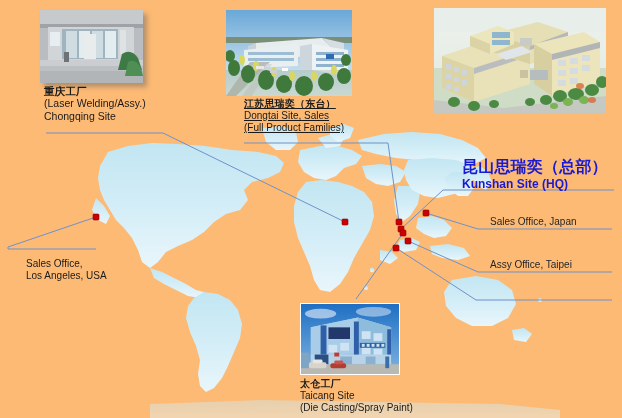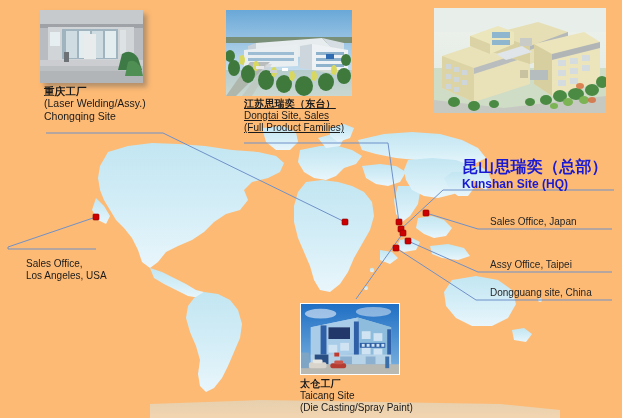--- a/index.html
+++ b/index.html
@@ -396,15 +396,14 @@
 
   <div class="label small" style="left:26px;top:258px;">
     <div class="en">Sales Office,</div>
     <div class="en">Los Angeles, USA</div>
   </div>
 
   <div class="callout" style="left:490px;top:216px;">Sales Office, Japan</div>
 
   <div class="callout" style="left:490px;top:259px;">Assy Office, Taipei</div>
 
-  <div class="callout" style="left:490px;top:287px;">Dongguang site, China</div>
 
 </div>
 
 </body></html>

